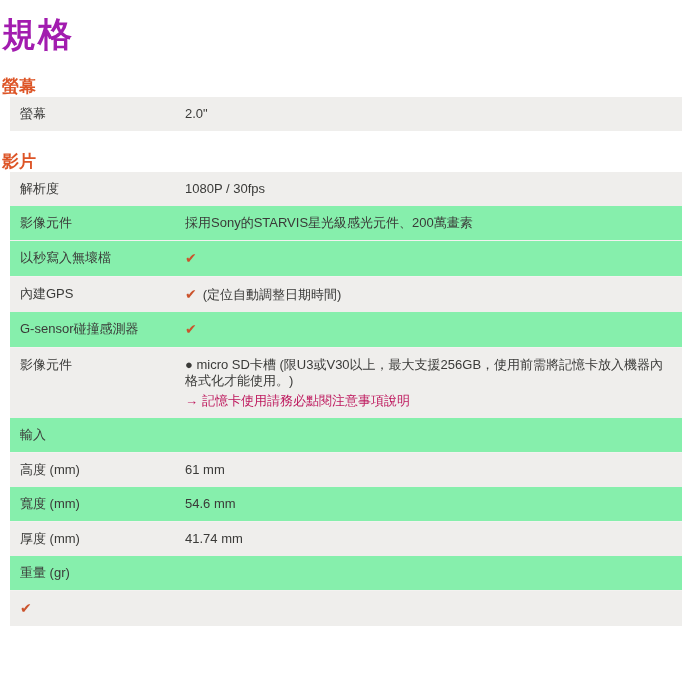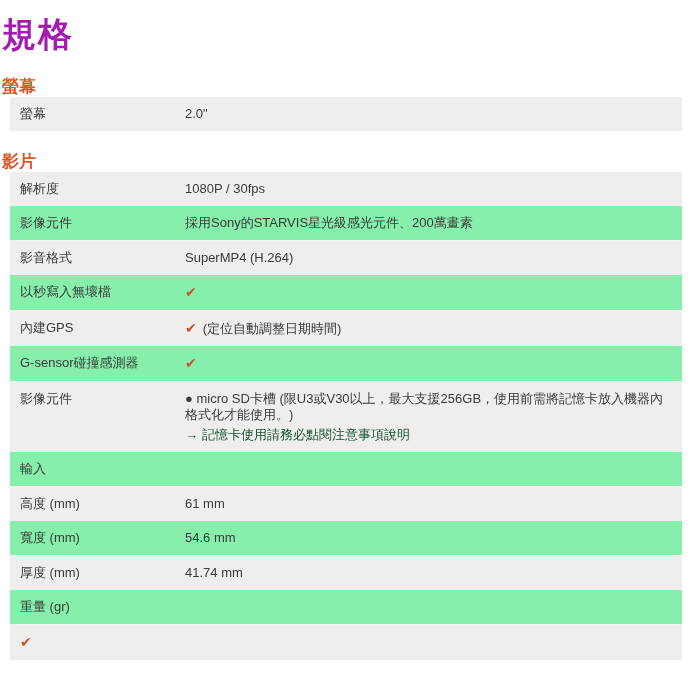--- a/index.html
+++ b/index.html
@@ -60,21 +60,21 @@
     color: #3a3a38;
   }
   .check-icon {
     color: #cb532c;
     font-size: 14px;
     margin-right: 6px;
   }
   .row-link {
     display: block;
     margin-top: 4px;
-    color: #14532d;
+    color: #be185d;
     text-decoration: none;
     cursor: pointer;
   }
   .arrow-icon {
     margin-right: 4px;
   }
 </style>
 </head>
 <body>
 
@@ -90,24 +90,20 @@
       </div>
       <h2 class="section-heading">影片</h2>
       <div class="spec-table">
         <div class="spec-row alt">
           <span class="spec-row-label">解析度</span>
           <span class="spec-row-value"><span>1080P / 30fps</span></span>
         </div>
         <div class="spec-row">
           <span class="spec-row-label">影像元件</span>
           <span class="spec-row-value"><span>採用Sony的STARVIS星光級感光元件、200萬畫素</span></span>
-        </div>
-        <div class="spec-row alt">
-          <span class="spec-row-label">影音格式</span>
-          <span class="spec-row-value"><span>SuperMP4 (H.264)</span></span>
         </div>
         <div class="spec-row">
           <span class="spec-row-label">以秒寫入無壞檔</span>
           <span class="spec-row-value"><span class="check-icon">✔</span></span>
         </div>
       </div>
       <div class="spec-table">
         <div class="spec-row alt">
           <span class="spec-row-label">內建GPS</span>
           <span class="spec-row-value"><span class="check-icon">✔</span><span>(定位自動調整日期時間)</span></span>

